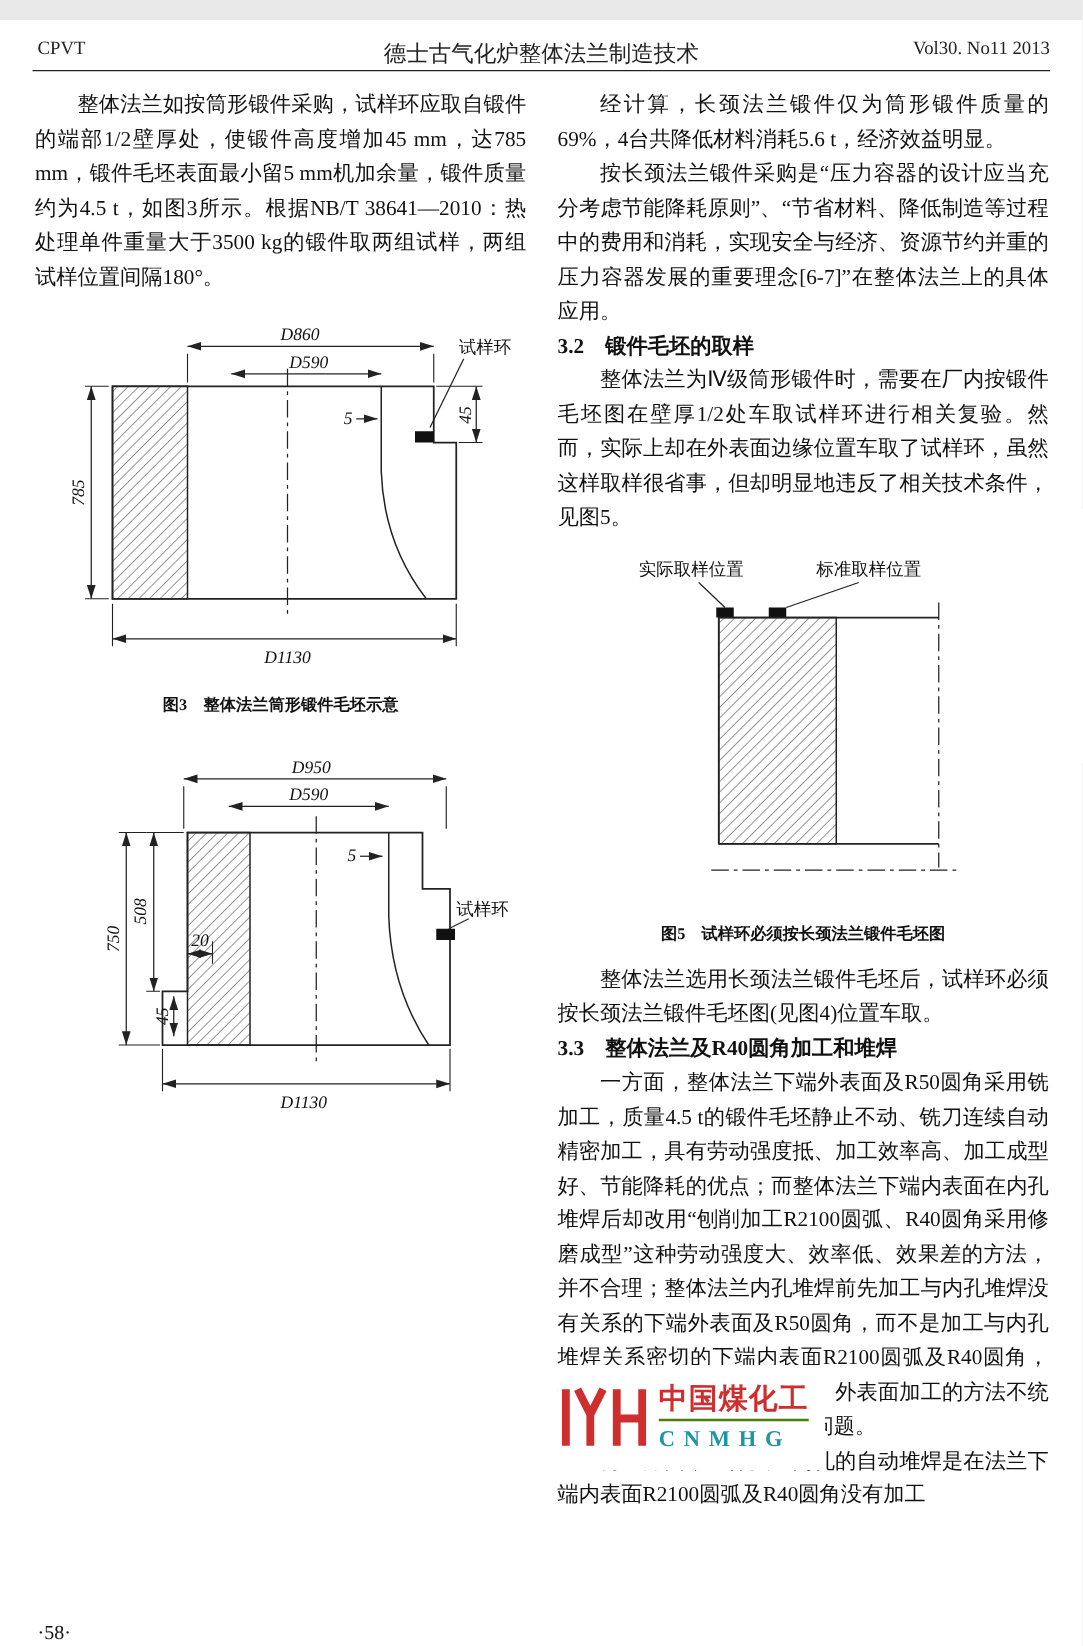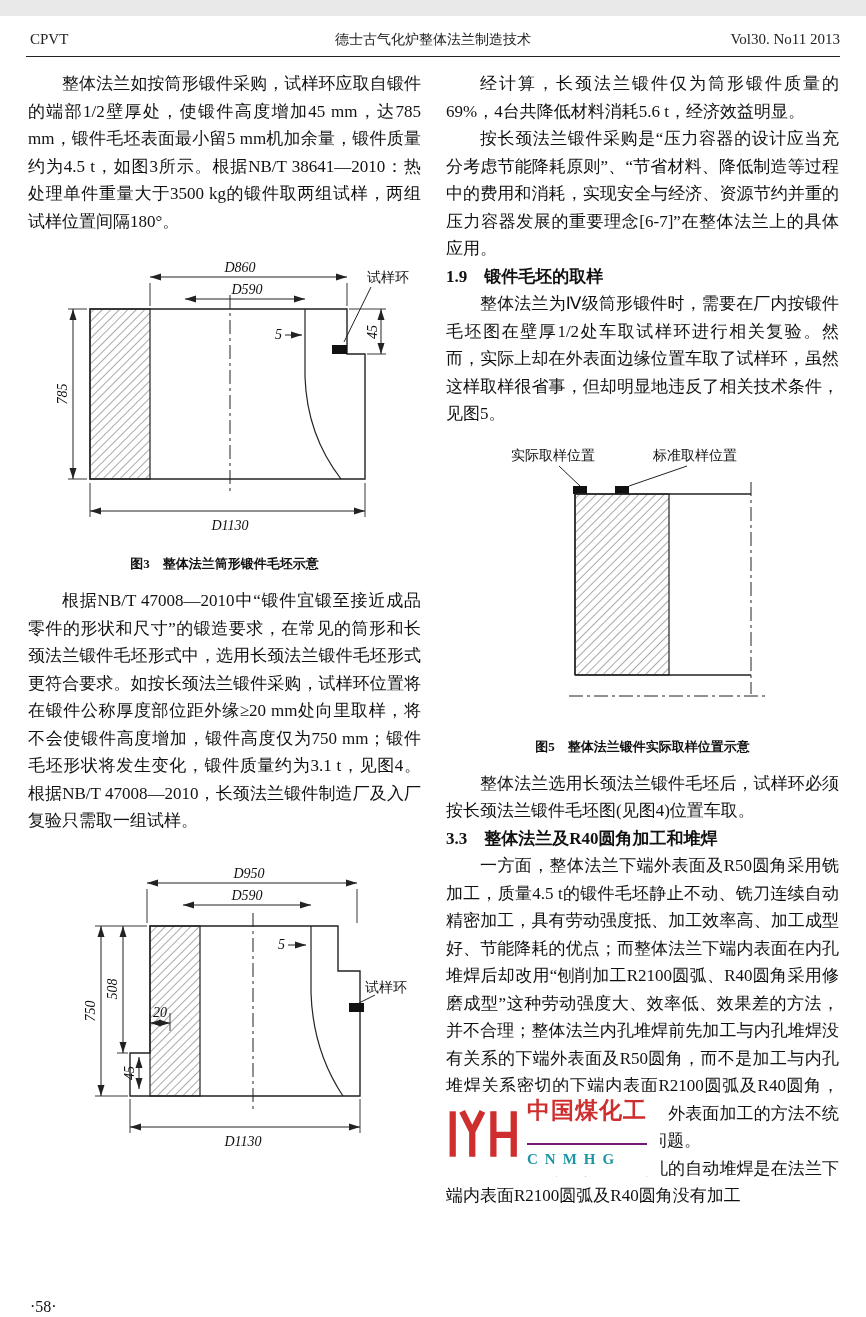--- a/index.html
+++ b/index.html
@@ -5,21 +5,21 @@
   * { margin:0; padding:0; box-sizing:border-box; }
   html,body { background:#e9e9e9; }
   .page {
     position:relative; width:866px; height:1317px; margin:16px auto;
     background:#ffffff; color:#111;
     font-family:"Liberation Serif", serif;
     overflow:hidden;
   }
   .hdr { position:absolute; top:15px; font-size:15px; color:#222; }
   .hdr-left { left:30px; }
-  .hdr-center { left:0; right:0; text-align:center; font-size:14px; }
+  .hdr-center { left:0; right:0; text-align:center; font-size:18px; }
   .hdr-right { right:26px; }
   .hdr-rule { position:absolute; left:26px; width:814px; top:40px; border-top:1.5px solid #222; }
 
   .col { position:absolute; top:54px; width:393px; font-size:17px; line-height:27.5px; text-align:justify; }
   .col-left { left:28px; }
   .col-right { left:446px; }
 
   p.body { text-indent:2em; }
   h3.sec { font-size:17px; font-weight:bold; line-height:27.5px; }
 
@@ -34,22 +34,22 @@
   svg text.dim { font-family:"Liberation Serif", serif; font-style:italic; font-size:14px; fill:#111; }
   svg text.cn  { font-family:"Liberation Serif", serif; font-size:14px; fill:#111; }
 
   .p5wrap { position:relative; }
   .watermark {
     position:absolute; left:0px; top:240px; width:214px; height:84px;
     background:#ffffff; display:flex; align-items:center; gap:7px; padding-left:2px;
   }
   .wm-text { display:flex; flex-direction:column; justify-content:center; }
   .wm-cn { color:#cf2e2e; font-weight:bold; font-size:23px; line-height:28px; letter-spacing:1px;
-           border-bottom:2px solid #701a75; padding-bottom:18px; }
-  .wm-en { color:#1d96a3; font-size:15px; font-weight:bold; letter-spacing:7px; line-height:24px; margin-top:2px; }
+           border-bottom:2px solid #4d7c0f; padding-bottom:2px; }
+  .wm-en { color:#1d96a3; font-size:18px; font-weight:bold; letter-spacing:7px; line-height:24px; margin-top:2px; }
 </style>
 </head>
 <body>
 
 <div class="page">
 
   <div class="hdr hdr-left">CPVT</div>
   <div class="hdr hdr-center">德士古气化炉整体法兰制造技术</div>
   <div class="hdr hdr-right">Vol30. No11 2013</div>
   <div class="hdr-rule"></div>
@@ -100,21 +100,20 @@
         <text class="dim" x="32" y="145" transform="rotate(-90 32 145)" text-anchor="middle">785</text>
 
         <line x1="55" y1="262" x2="330" y2="262" stroke="#222" stroke-width="1" marker-start="url(#arr3)" marker-end="url(#arr3)"></line>
         <line x1="55" y1="234" x2="55" y2="268" stroke="#222" stroke-width="0.9"></line>
         <line x1="330" y1="234" x2="330" y2="268" stroke="#222" stroke-width="0.9"></line>
         <text class="dim" x="195" y="281" text-anchor="middle">D1130</text>
       </svg>
       <div class="figcap">图3　整体法兰筒形锻件毛坯示意</div>
     </div>
 
-    <p class="body">根据NB/T 47008—2010中“锻件宜锻至接近成品零件的形状和尺寸”的锻造要求，在常见的筒形和长颈法兰锻件毛坯形式中，选用长颈法兰锻件毛坯形式更符合要求。如按长颈法兰锻件采购，试样环位置将在锻件公称厚度部位距外缘≥20 mm处向里取样，将不会使锻件高度增加，锻件高度仅为750 mm；锻件毛坯形状将发生变化，锻件质量约为3.1 t，见图4。根据NB/T 47008—2010，长颈法兰锻件制造厂及入厂复验只需取一组试样。</p>
 
     <div class="figure fig4block">
       <svg width="380" height="315" viewBox="0 0 380 315">
         <defs>
           <marker id="arr4" markerWidth="12" markerHeight="9" refX="11" refY="4" orient="auto-start-reverse" markerUnits="userSpaceOnUse">
             <path d="M0,0.5 L11,4 L0,7.5 Z" fill="#222"></path>
           </marker>
           <pattern id="hatch4" width="6" height="6" patternUnits="userSpaceOnUse" patternTransform="rotate(45)">
             <line x1="0" y1="0" x2="0" y2="6" stroke="#555" stroke-width="1"></line>
           </pattern>
@@ -163,21 +162,21 @@
         <line x1="325" y1="238" x2="325" y2="272" stroke="#222" stroke-width="0.9"></line>
         <text class="dim" x="208" y="285" text-anchor="middle">D1130</text>
       </svg>
     </div>
   </div>
 
   <div class="col col-right">
 
     <p class="body">经计算，长颈法兰锻件仅为筒形锻件质量的69%，4台共降低材料消耗5.6 t，经济效益明显。</p>
     <p class="body">按长颈法兰锻件采购是“压力容器的设计应当充分考虑节能降耗原则”、“节省材料、降低制造等过程中的费用和消耗，实现安全与经济、资源节约并重的压力容器发展的重要理念[6-7]”在整体法兰上的具体应用。</p>
-    <h3 class="sec">1.9　锻件毛坯的取样</h3>
+    <h3 class="sec">3.2　锻件毛坯的取样</h3>
     <p class="body">整体法兰为Ⅳ级筒形锻件时，需要在厂内按锻件毛坯图在壁厚1/2处车取试样环进行相关复验。然而，实际上却在外表面边缘位置车取了试样环，虽然这样取样很省事，但却明显地违反了相关技术条件，见图5。</p>
 
     <div class="figure">
       <svg width="380" height="290" viewBox="0 0 380 290">
         <defs>
           <pattern id="hatch5" width="6" height="6" patternUnits="userSpaceOnUse" patternTransform="rotate(45)">
             <line x1="0" y1="0" x2="0" y2="6" stroke="#555" stroke-width="1"></line>
           </pattern>
         </defs>
 
@@ -190,21 +189,21 @@
         <rect x="162" y="44" width="14" height="8" fill="#111"></rect>
 
         <line x1="122" y1="52" x2="298" y2="52" stroke="#222" stroke-width="1.4"></line>
         <line x1="122" y1="233" x2="298" y2="233" stroke="#222" stroke-width="1.4"></line>
         <line x1="122" y1="52" x2="122" y2="233" stroke="#222" stroke-width="1.4"></line>
         <rect x="122" y="52" width="94" height="181" fill="url(#hatch5)" stroke="#222" stroke-width="1.2"></rect>
 
         <line x1="298" y1="40" x2="298" y2="252" stroke="#222" stroke-width="1" stroke-dasharray="14 4 3 4"></line>
         <line x1="116" y1="254" x2="312" y2="254" stroke="#222" stroke-width="1" stroke-dasharray="14 4 3 4"></line>
       </svg>
-      <div class="figcap">图5　整体法兰锻件实际取样位置示意</div>
+      <div class="figcap">图5　试样环必须按长颈法兰锻件毛坯图</div>
     </div>
 
     <p class="body">整体法兰选用长颈法兰锻件毛坯后，试样环必须按长颈法兰锻件毛坯图(见图4)位置车取。</p>
     <h3 class="sec">3.3　整体法兰及R40圆角加工和堆焊</h3>
 
     <div class="p5wrap">
       <p class="body">一方面，整体法兰下端外表面及R50圆角采用铣加工，质量4.5 t的锻件毛坯静止不动、铣刀连续自动精密加工，具有劳动强度抵、加工效率高、加工成型好、节能降耗的优点；而整体法兰下端内表面在内孔堆焊后却改用“刨削加工R2100圆弧、R40圆角采用修磨成型”这种劳动强度大、效率低、效果差的方法，并不合理；整体法兰内孔堆焊前先加工与内孔堆焊没有关系的下端外表面及R50圆角，而不是加工与内孔堆焊关系密切的下端内表面R2100圆弧及R40圆角，也是不合理的；存在下端内、外表面加工的方法不统一、前后顺序颠倒等不合理问题。</p>
       <div class="watermark">
         <svg width="72" height="70" viewBox="0 0 92 70">
           <path d="M6,6 V64" stroke="#cf2e2e" stroke-width="8" fill="none"></path>

